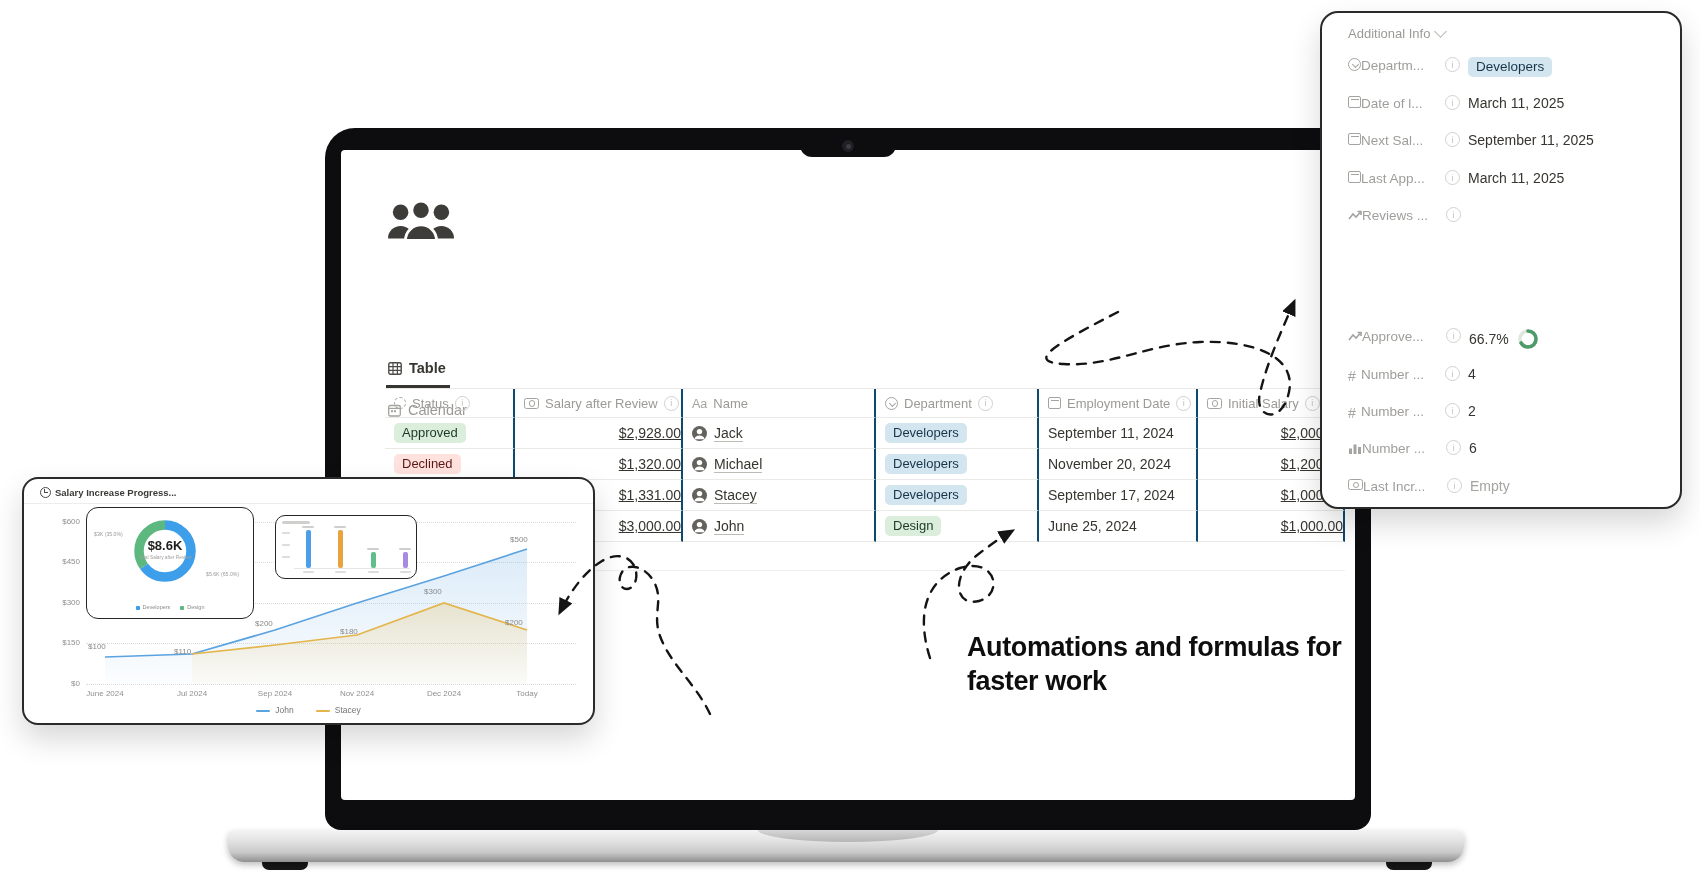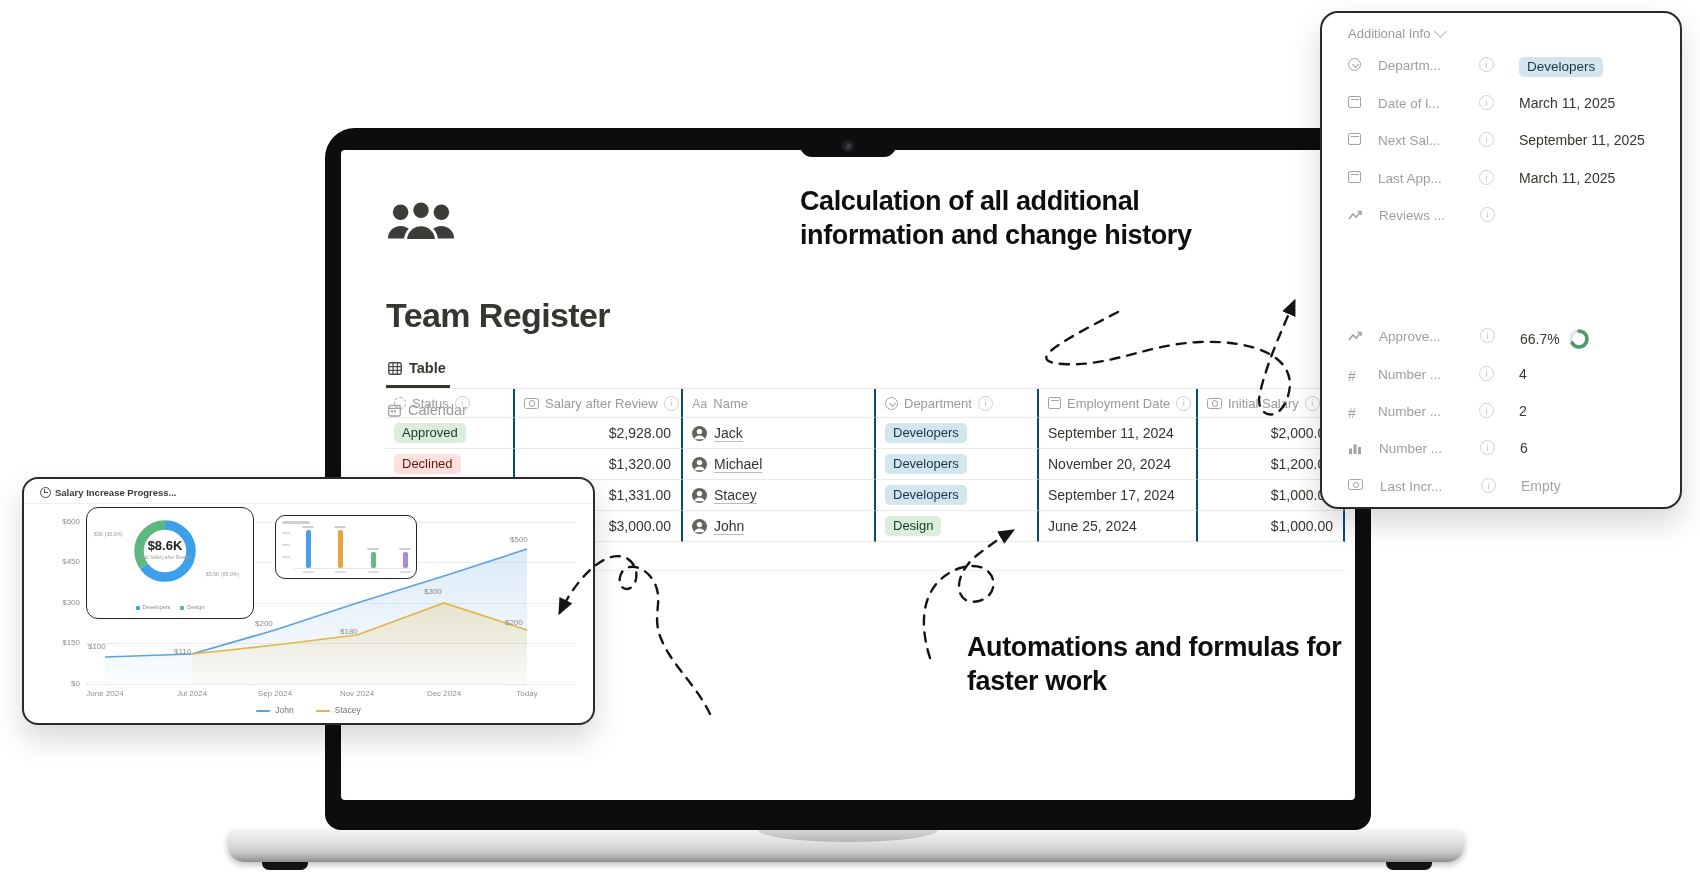--- a/index.html
+++ b/index.html
@@ -36,21 +36,21 @@
   .tabs-divider{position:absolute;left:385px;top:388px;width:960px;height:1px;background:#e9e9e7;z-index:12;}
   .below-table-divider{position:absolute;left:385px;top:570px;width:960px;height:1px;background:#efeeec;z-index:12;}
 
   
   .tbl{position:absolute;left:385px;top:389px;width:960px;z-index:12;}
   .tr{display:grid;grid-template-columns:130px 168px 193px 163px 159px 147px;}
   .th,.td{border-right:2px solid #0c4a6e;border-bottom:1px solid #e9e9e7;display:flex;align-items:center;
     padding:0 9px;box-sizing:border-box;overflow:hidden;white-space:nowrap;}
   .th{height:29px;gap:6px;color:#9b9a97;font-size:13px;}
   .td{height:31px;font-size:14px;color:#37352f;gap:7px;}
-  .td-money{justify-content:flex-end;padding-right:10px;}
+  .td-money{justify-content:flex-end;padding-right:0;text-decoration:underline;}
   .tag{display:inline-block;padding:2px 8px;border-radius:5px;font-size:13px;line-height:16px;}
   .tag-green{background:#dbeddb;color:#1c3829;}
   .tag-red{background:#ffe2dd;color:#5d1715;}
   .tag-blue{background:#d3e5ef;color:#16354a;}
   .name-text{border-bottom:1.2px solid #bdbbb6;font-weight:500;}
 
   
   .ic{display:inline-block;position:relative;box-sizing:border-box;flex:none;}
   .ic-money{width:15px;height:11px;border:1.3px solid #a4a39f;border-radius:2.5px;}
   .ic-money::after{content:"";position:absolute;left:50%;top:50%;width:4.5px;height:4.5px;margin:-2.9px 0 0 -2.9px;
@@ -74,21 +74,21 @@
     letter-spacing:-0.4px;z-index:45;}
 
   
   .float-card{position:absolute;background:#fff;border:2px solid #2a2a2a;box-shadow:0 14px 30px rgba(0,0,0,.16);z-index:40;}
   
   .info-panel{left:1320px;top:11px;width:358px;height:494px;border-radius:18px;}
   .panel-header{position:absolute;left:26px;top:13px;font-size:13px;color:#9b9a97;font-weight:500;
     display:flex;align-items:center;gap:6px;}
   .chev{width:8px;height:8px;border-right:1.6px solid #b5b4b1;border-bottom:1.6px solid #b5b4b1;
     transform:rotate(45deg);margin-top:-4px;}
-  .prow{position:absolute;left:26px;right:20px;display:flex;align-items:flex-start;gap:17px;}
+  .prow{position:absolute;left:26px;right:20px;display:flex;align-items:flex-start;gap:0;}
   .plabel{color:#9f9e9b;font-size:13.5px;width:84px;overflow:hidden;white-space:nowrap;flex:none;padding-top:1px;}
   .prow .ic,.prow .svgic{margin-top:1px;}
   .pvalue{font-size:14px;color:#37352f;margin-left:8px;flex:1;}
   .pvalue.gray{color:#a5a49f;}
   .rev-line{line-height:21px;font-size:14px;color:#37352f;}
   .rev-bold{font-weight:700;}
   .rev-green{color:#448361;}
   .rev-orange{color:#d9730d;}
   .rev-underline{font-weight:700;border-bottom:1.6px solid #37352f;}
   .ring-wrap{display:inline-flex;align-items:center;gap:8px;}
@@ -143,21 +143,20 @@
       <circle cx="13" cy="14" r="8"></circle>
         <path d="M0 41 a13 13 0 0 1 26 0 z"></path>
       <circle cx="55" cy="14" r="8"></circle>
         <path d="M42 41 a13 13 0 0 1 26 0 z"></path>
       <g stroke="#fff" stroke-width="3">
         <circle cx="34" cy="12" r="9.5"></circle>
           <path d="M18 43 a16 16 0 0 1 32 0 z"></path>
       </g>
     </svg>
   </div>
-  <div class="page-title">Team Register</div>
 
   <div class="tabs">
     <div class="tab active">
       <svg class="svgic" width="14" height="13" viewBox="0 0 14 13">
         <rect x="0.8" y="0.8" width="12.4" height="11.4" rx="1.5" fill="none" stroke="#4d4b47" stroke-width="1.4"></rect>
         <path d="M0.8 4.6 H13.2 M0.8 8.4 H13.2 M5 0.8 V12.2 M9.4 0.8 V12.2" stroke="#4d4b47" stroke-width="1.2"></path>
       </svg>
       <span>Table</span>
     </div>
     <div class="tab inactive">
@@ -277,21 +276,20 @@
         <span class="name-text">John</span>
       </div>
       <div class="td">
           <span class="tag tag-green">Design</span>
         </div>
       <div class="td">June 25, 2024</div>
       <div class="td td-money">$1,000.00</div>
     </div>
   </div>
 
-  <div class="annot" style="left:800px;top:184px;width:455px;">Calculation of all additional information and change history</div>
   <div class="annot" style="left:967px;top:630px;width:390px;">Automations and formulas for faster work</div>
 
   <div class="float-card info-panel">
     <div class="panel-header">
       <span>Additional Info</span>
       <span class="chev"></span>
     </div>
 
     <div class="prow" style="top:44px;">
       <span class="ic ic-select"></span>

